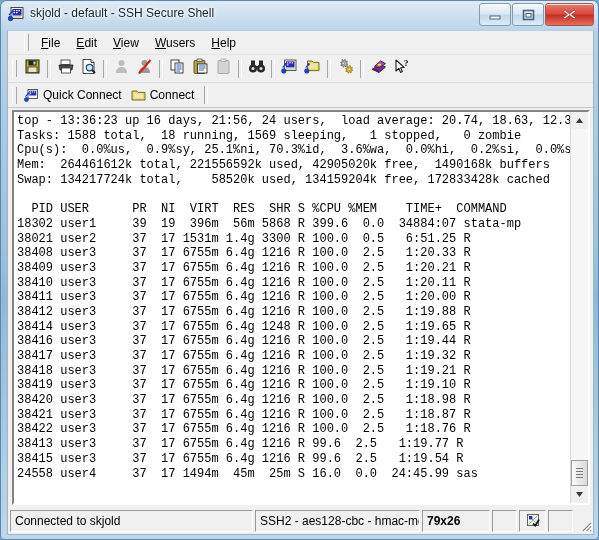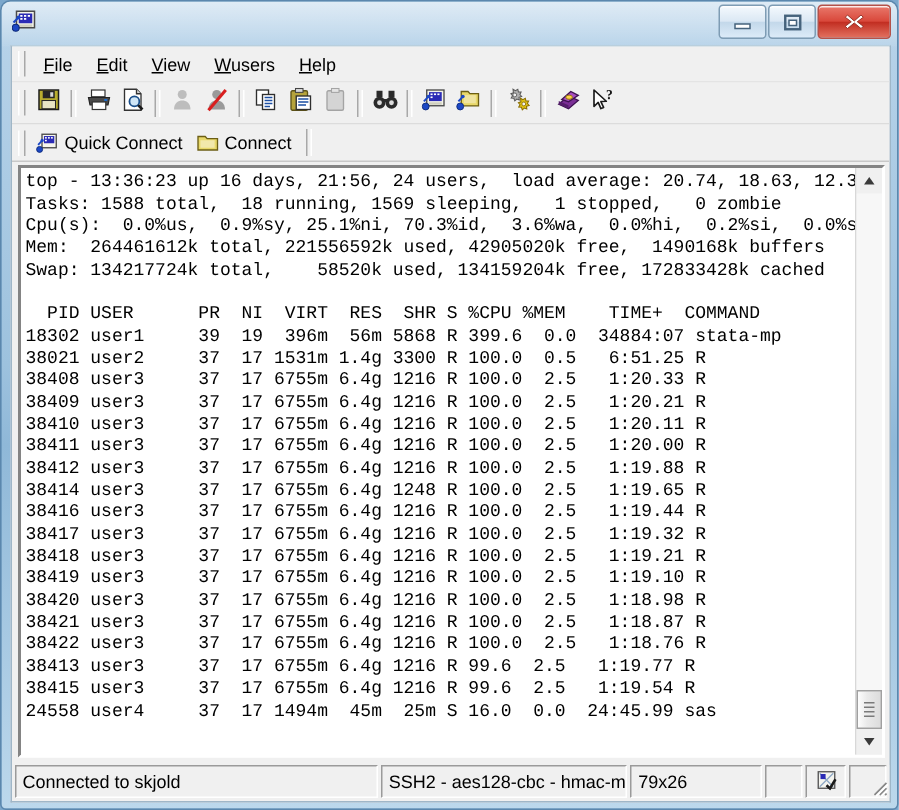--- a/index.html
+++ b/index.html
@@ -84,21 +84,21 @@
     border-top: 1px solid #b9cfdd;
     overflow: hidden;
   }
 
   
   #menubar {
     height: 23px;
     background: #f0f0f0;
     display: flex;
     align-items: center;
-    padding-left: 2px;
+    padding-left: 14px;
     border-bottom: 1px solid #e4e4e4;
   }
   .grip {
     width: 3px; height: 17px;
     border-left: 1px solid #fff;
     border-right: 1px solid #a8a8a8;
     margin: 0 4px 0 2px;
     flex: none;
   }
   .menu-item {
@@ -233,21 +233,21 @@
     display: flex;
     align-items: center;
     padding: 0 4px;
     box-sizing: border-box;
     overflow: hidden;
     white-space: nowrap;
     margin-right: 2px;
   }
   #status-message { width: 243px; }
   #status-cipher  { width: 165px; }
-  #status-size    { width: 88px; }
+  #status-size    { width: 68px; font-weight: bold; }
   #status-blank1  { width: 25px; }
   #status-lock    { width: 27px; justify-content: center; }
   #status-blank2  { width: 25px; }
   #status-grip {
     flex: 1 1 auto;
     position: relative;
     margin-right: 0;
     border: none;
     background: transparent;
   }
@@ -271,20 +271,21 @@
         <rect x="8" y="4" width="1.5" height="1.2" fill="#fff"></rect>
         <rect x="10.5" y="4" width="1.5" height="1.2" fill="#fff"></rect>
         <rect x="5.5" y="6" width="1.5" height="1.2" fill="#fff"></rect>
         <rect x="8" y="6" width="1.5" height="1.2" fill="#fff"></rect>
         <rect x="4.5" y="10.3" width="9" height="1.6" fill="#cfcfbe"></rect>
         <circle cx="2.5" cy="12.5" r="2.3" fill="#1b47c4" stroke="#0d2a7a" stroke-width=".7"></circle>
         <path d="M1 9 L4 6" stroke="#1b47c4" stroke-width="1.4"></path>
         <circle cx="4.3" cy="5.6" r="1.3" fill="#1b47c4"></circle>
       </svg>
     </div>
+    <div id="title-text">skjold - default - SSH Secure Shell</div>
 
     <div id="window-buttons">
       <div class="winbtn">
         <span class="glyph">
           <svg width="12" height="10" viewBox="0 0 12 10">
             <rect x="1" y="6" width="10" height="3" fill="#fff" stroke="#46637c" stroke-width="1"></rect>
           </svg>
         </span>
       </div>
       <div class="winbtn">

